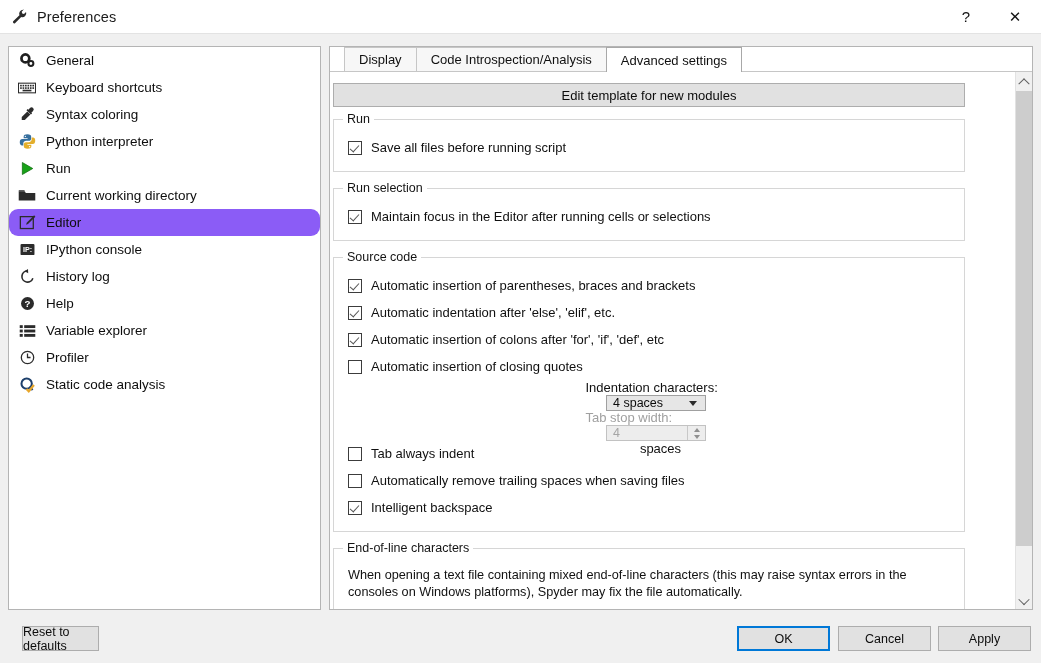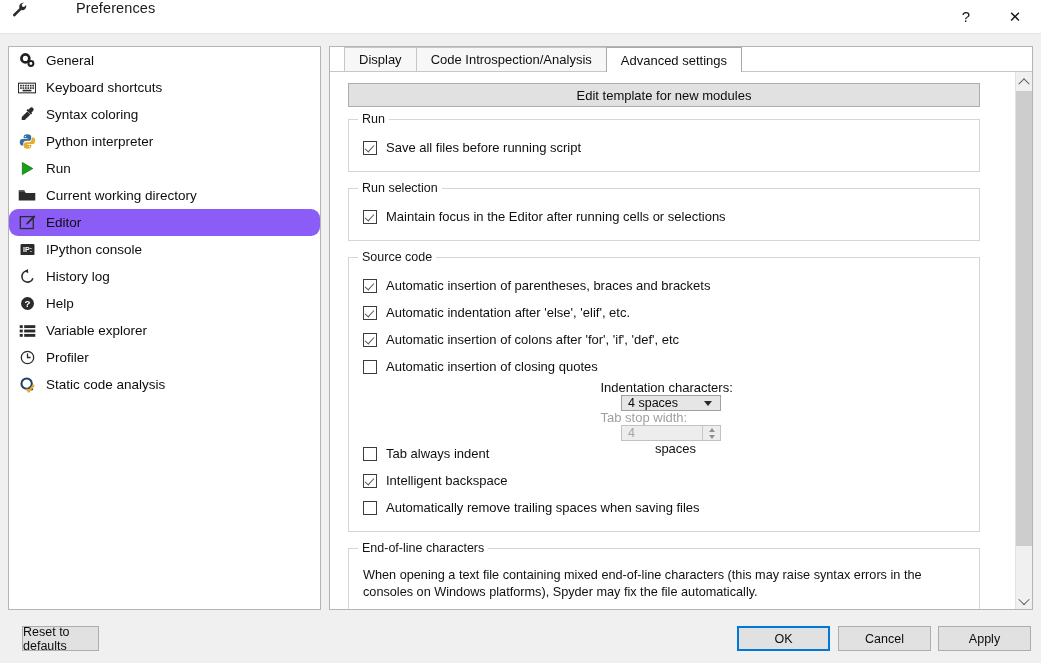--- a/index.html
+++ b/index.html
@@ -13,21 +13,21 @@
     position: relative;
     width: 1041px; height: 663px;
     background: #f0f0f0;
   }
 
   
   .titlebar {
     position: absolute; left: 0; top: 0;
     width: 1041px; height: 33px;
     background: #ffffff;
-    display: flex;  gap: 39px;
+    display: flex; align-items: center;
   }
   .titlebar .tb-icon {
     margin-left: 10px; margin-right: 9px;
     width: 18px; height: 18px;
     display: flex; align-items: center; justify-content: center;
   }
   .titlebar .tb-title {
     font-size: 14.5px; color: #1b1b1b;
     letter-spacing: 0.1px;
   }
@@ -112,21 +112,21 @@
   
   .scrollarea {
     position: absolute;
     left: 0; top: 25px;
     width: 702px; height: 537px;
     overflow: hidden;
     background: #ffffff;
   }
   .content {
     position: relative;
-    padding: 11px 18px 0 18px;
+    padding: 11px 18px 0 3px;
     width: 666px;
     box-sizing: content-box;
   }
 
   .wide-btn {
     width: 632px; height: 24px;
     background: #e1e1e1;
     border: 1px solid #adadad;
     box-sizing: border-box;
     font-size: 13px; color: #0c0c0c;
@@ -547,26 +547,26 @@
               </span>
             </span>
             <span class="unit">spaces</span>
           </div>
 
           <div class="grow">
             <span class="cb"></span>
             <span>Tab always indent</span>
           </div>
           <div class="grow">
+            <span class="cb"></span>
+            <span>Automatically remove trailing spaces when saving files</span>
+          </div>
+          <div class="grow">
             <span class="cb checked"></span>
             <span>Intelligent backspace</span>
-          </div>
-          <div class="grow">
-            <span class="cb"></span>
-            <span>Automatically remove trailing spaces when saving files</span>
           </div>
         </div>
 
         <div class="group">
           <span class="glabel">End-of-line characters</span>
           <div class="helptext">When opening a text file containing mixed end-of-line characters (this may raise syntax errors in the consoles on Windows platforms), Spyder may fix the file automatically.</div>
         </div>
 
       </div>
     </div>

